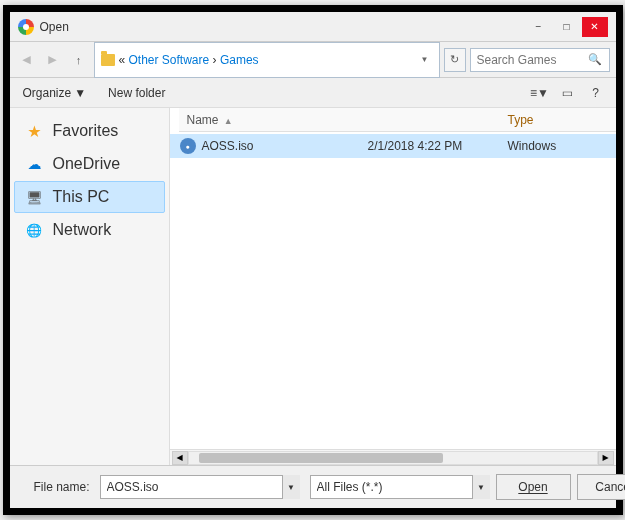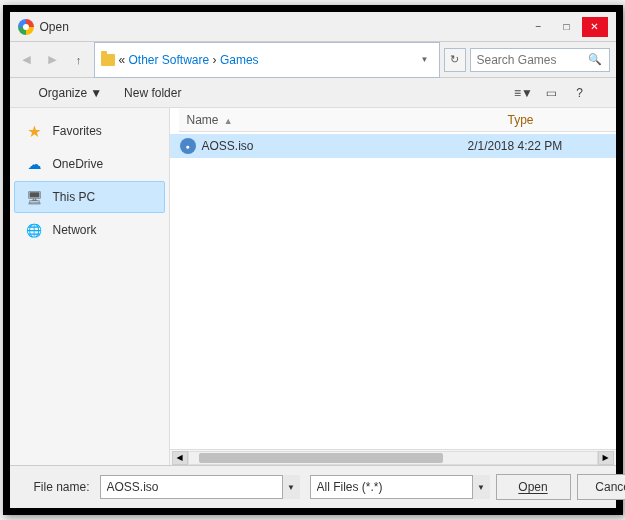--- a/index.html
+++ b/index.html
@@ -202,21 +202,21 @@
     .search-icon-btn {
       color: #666;
       font-size: 11px;
       cursor: pointer;
     }
 
     
     .toolbar {
       display: flex;
       align-items: center;
-      padding: 3px 24px;
+      padding: 3px 8px;
       border-bottom: 1px solid #ddd;
       height: 30px;
       flex-shrink: 0;
       gap: 12px;
     }
 
     .toolbar-btn {
       display: flex;
       align-items: center;
       gap: 3px;
@@ -287,21 +287,21 @@
       justify-content: center;
       flex-shrink: 0;
     }
 
     .star-icon { color: #f5a623; font-size: 16px; }
     .cloud-icon { color: #0078d7; font-size: 14px; }
     .pc-icon { color: #555; font-size: 14px; }
     .network-icon { color: #0078d7; font-size: 14px; }
 
     .sidebar-label {
-      font-size: 12px;
+      font-size: 16px;
       color: #333;
     }
 
     
     .file-list-area {
       flex: 1;
       background: white;
       display: flex;
       flex-direction: column;
       overflow: hidden;
@@ -641,20 +641,21 @@
         <span class="col-type">Type</span>
       </div>
 
       <div class="file-list">
         <div class="file-item selected">
           <div class="file-icon">
             <div class="iso-icon">●</div>
           </div>
           <span class="file-name">AOSS.iso</span>
           <span class="file-date">2/1/2018 4:22 PM</span>
+          <span class="file-type">Windows</span>
         </div>
       </div>
 
       <div class="scroll-bar-area">
         <div class="h-scroll-left">◀</div>
         <div class="h-scroll-track">
           <div class="h-scroll-thumb"></div>
         </div>
         <div class="h-scroll-right">▶</div>
       </div>

